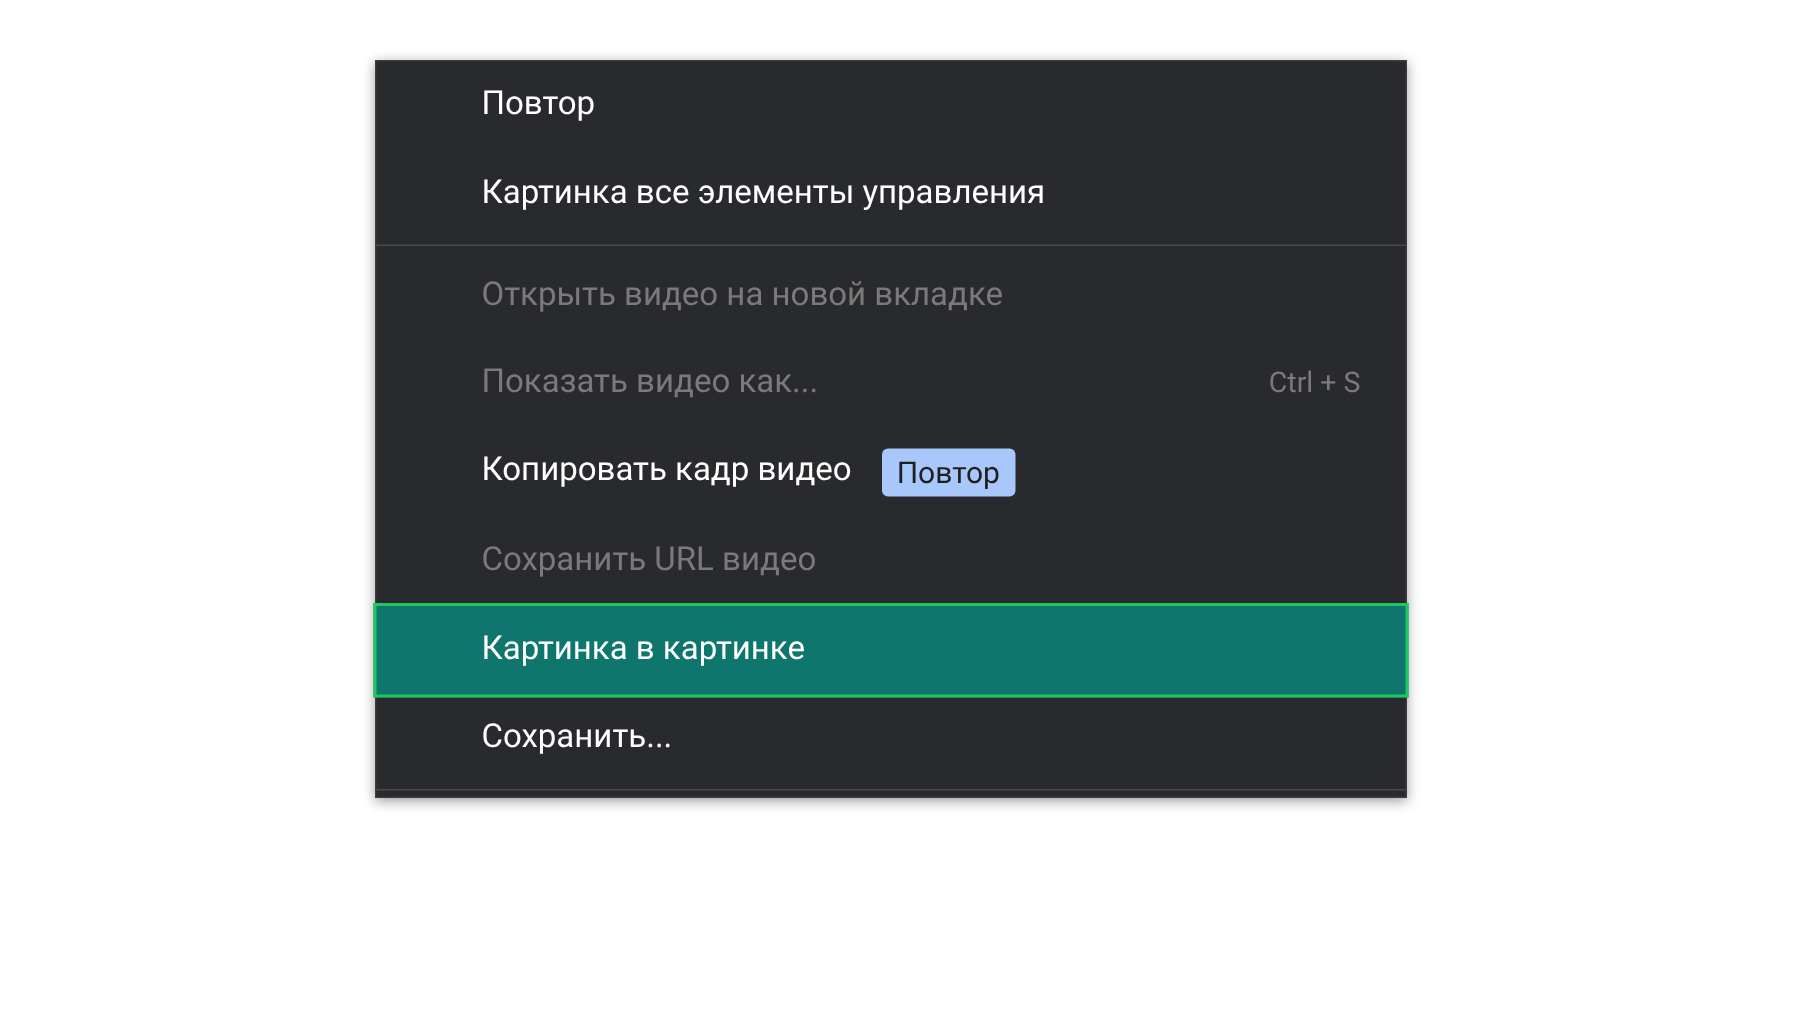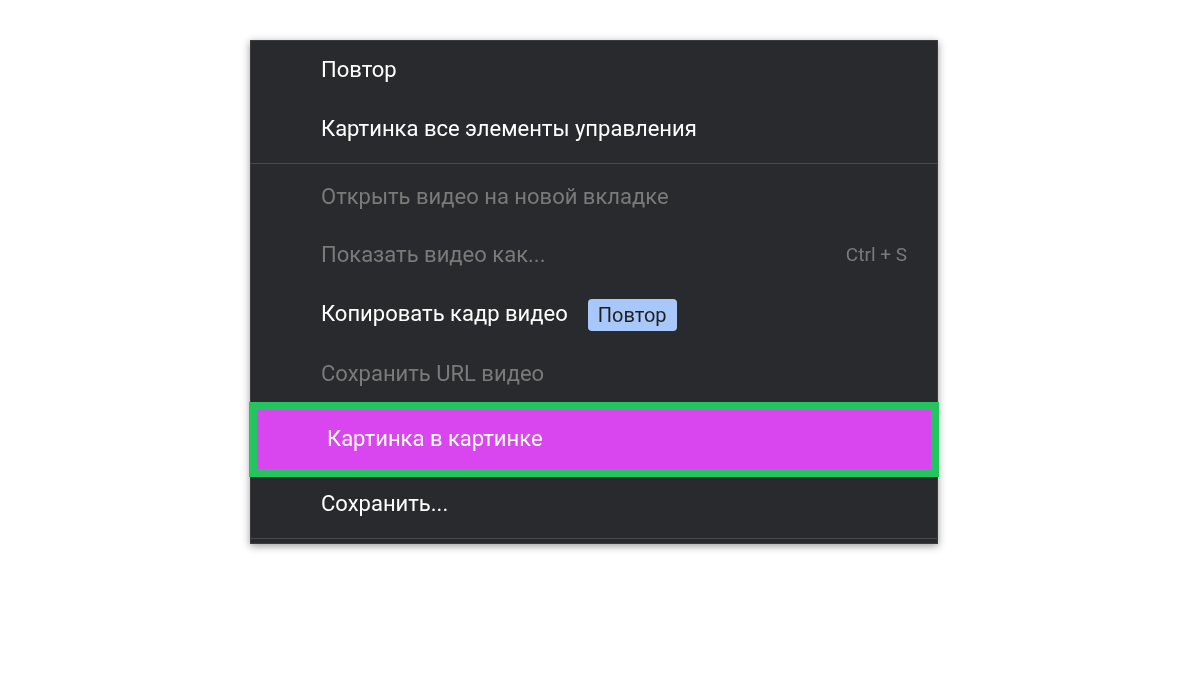--- a/index.html
+++ b/index.html
@@ -31,22 +31,22 @@
       font-size: 22px;
       line-height: 1.4;
       color: #ffffff;
       cursor: pointer;
     }
     .menu-item.disabled {
       color: #7a7a7a;
       cursor: default;
     }
     .menu-item.highlighted {
-      background: #d946ef;
-      border: 8px solid #22c55e;
+      background: #0f766e;
+      border: 2px solid #22c55e;
       margin: -2px;
       padding: 14px 30px 14px 70px;
     }
     .menu-separator {
       height: 1px;
       background: #4a4a4a;
       margin: 4px 0;
     }
     .shortcut {
       color: #7a7a7a;

